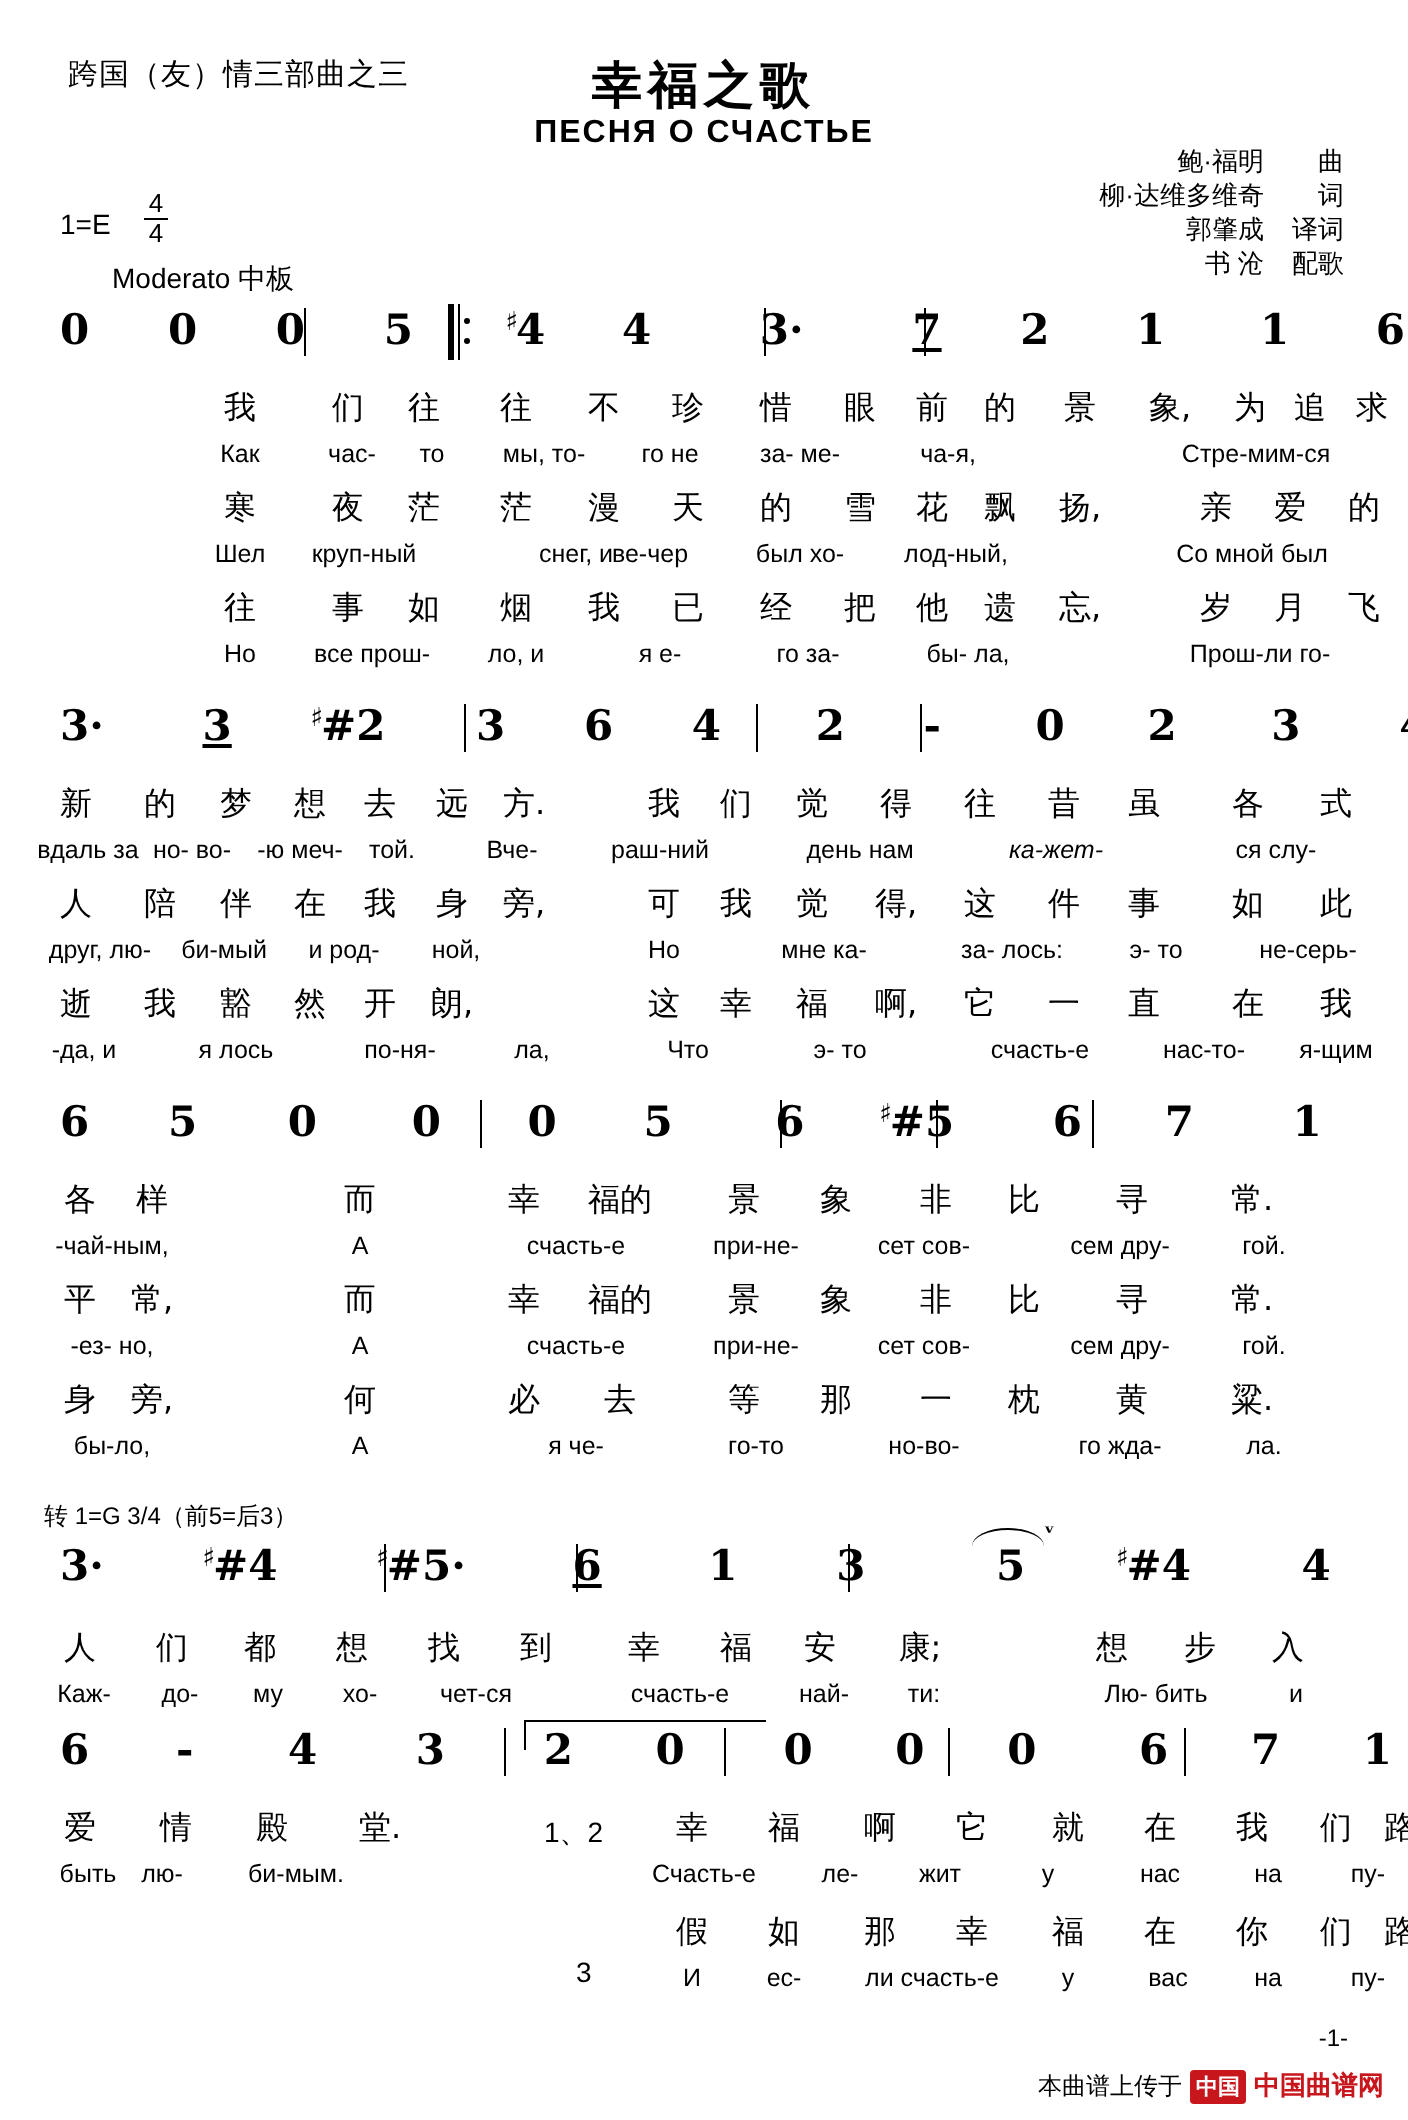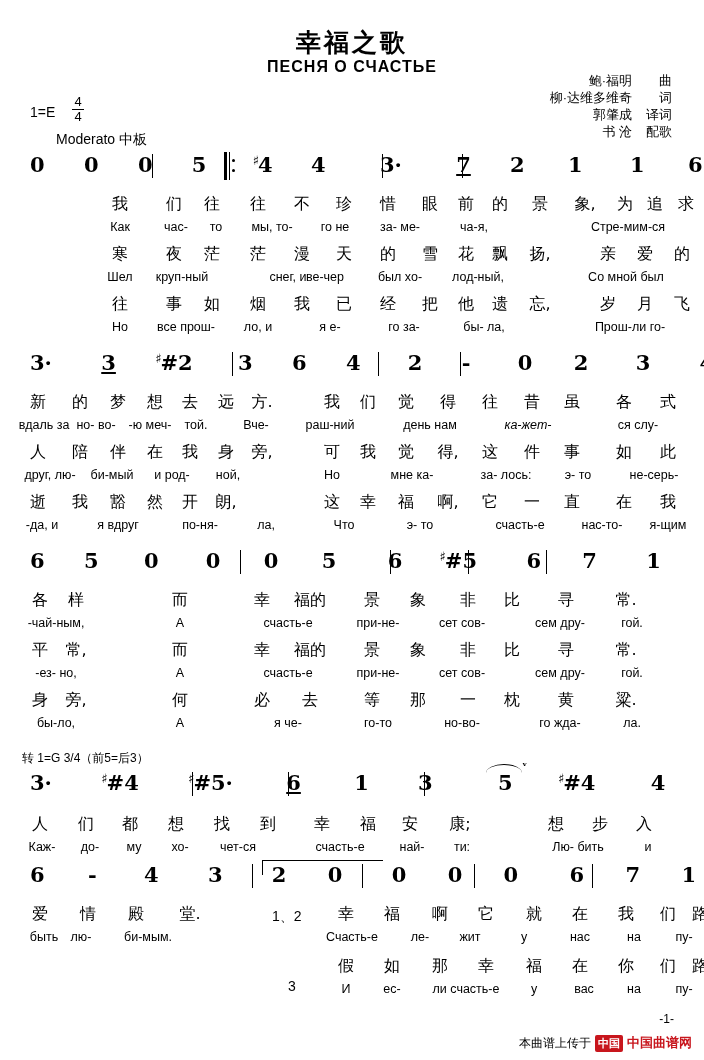--- a/index.html
+++ b/index.html
@@ -180,20 +180,21 @@
     border-radius: 2px;
     font-weight: bold;
   }
   .footer .site { color: #c8161d; font-weight: bold; font-size: 13px;}
 </style>
 </head>
 <body>
 
 <div class="sheet">
 
+  <div class="hdr-left">跨国（友）情三部曲之三</div>
   <div class="title-cn">幸福之歌</div>
   <div class="title-ru">ПЕСНЯ О СЧАСТЬЕ</div>
 
   <div class="credits">
     <span class="row">
       <span class="who">鲍·福明</span><span class="role">曲</span>
     </span>
     <span class="row">
       <span class="who">柳·达维多维奇</span><span class="role">词</span>
     </span>
@@ -423,21 +424,21 @@
       <span class="ly cn" style="left:406px;">福</span>
       <span class="ly cn" style="left:448px;">啊,</span>
       <span class="ly cn" style="left:490px;">它</span>
       <span class="ly cn" style="left:532px;">一</span>
       <span class="ly cn" style="left:572px;">直</span>
       <span class="ly cn" style="left:624px;">在</span>
       <span class="ly cn" style="left:668px;">我</span>
     </div>
     <div class="lyric-row" style="height:20px;">
       <span class="ly ru" style="left:42px;">-да, и</span>
-      <span class="ly ru" style="left:118px;">я вдруг</span>
+      <span class="ly ru" style="left:118px;">я лось</span>
       <span class="ly ru" style="left:200px;">по-ня-</span>
       <span class="ly ru" style="left:266px;">ла,</span>
       <span class="ly ru" style="left:344px;">Что</span>
       <span class="ly ru" style="left:420px;">э- то</span>
       <span class="ly ru" style="left:520px;">счасть-е</span>
       <span class="ly ru" style="left:602px;">нас-то-</span>
       <span class="ly ru" style="left:668px;">я-щим</span>
     </div>
   </div>
 

